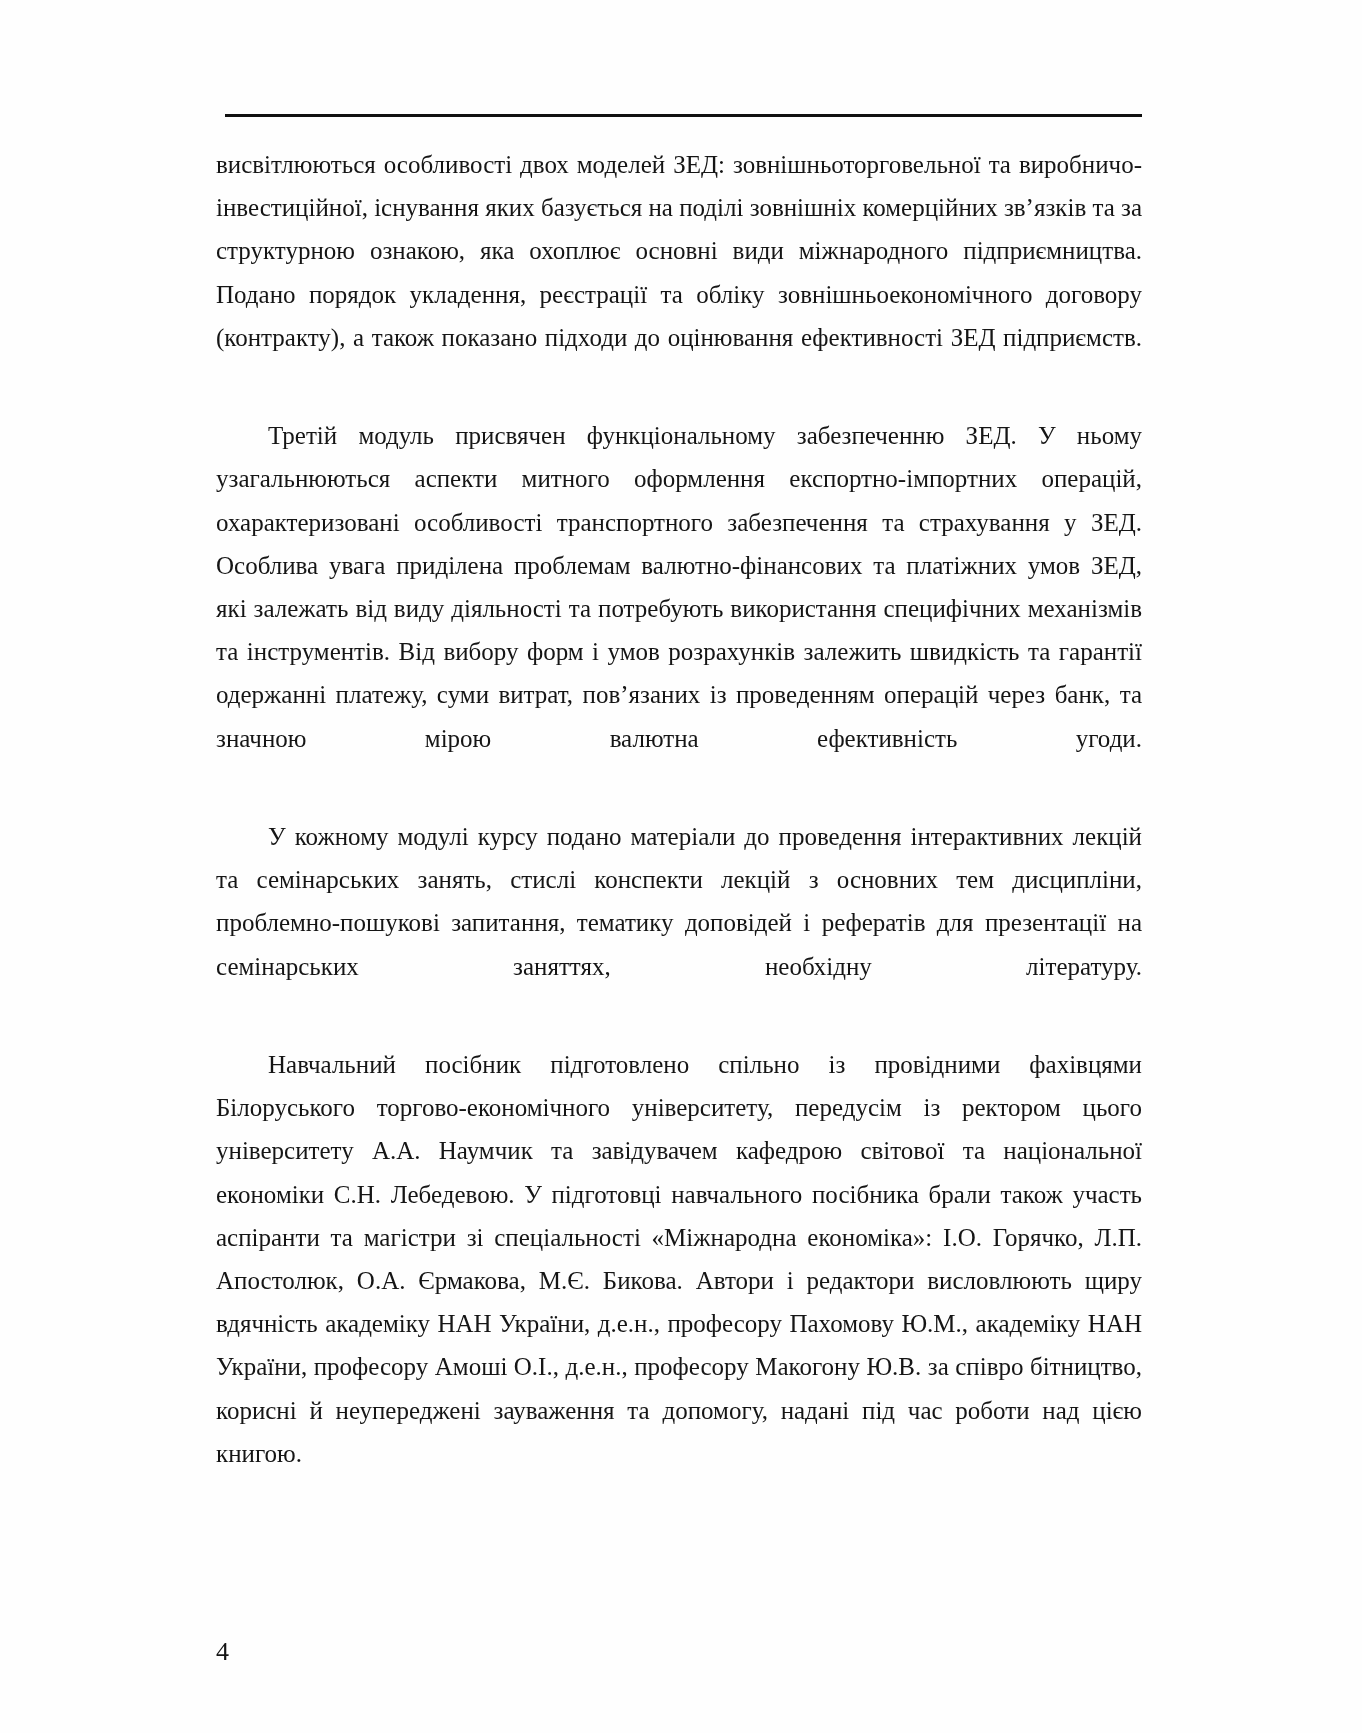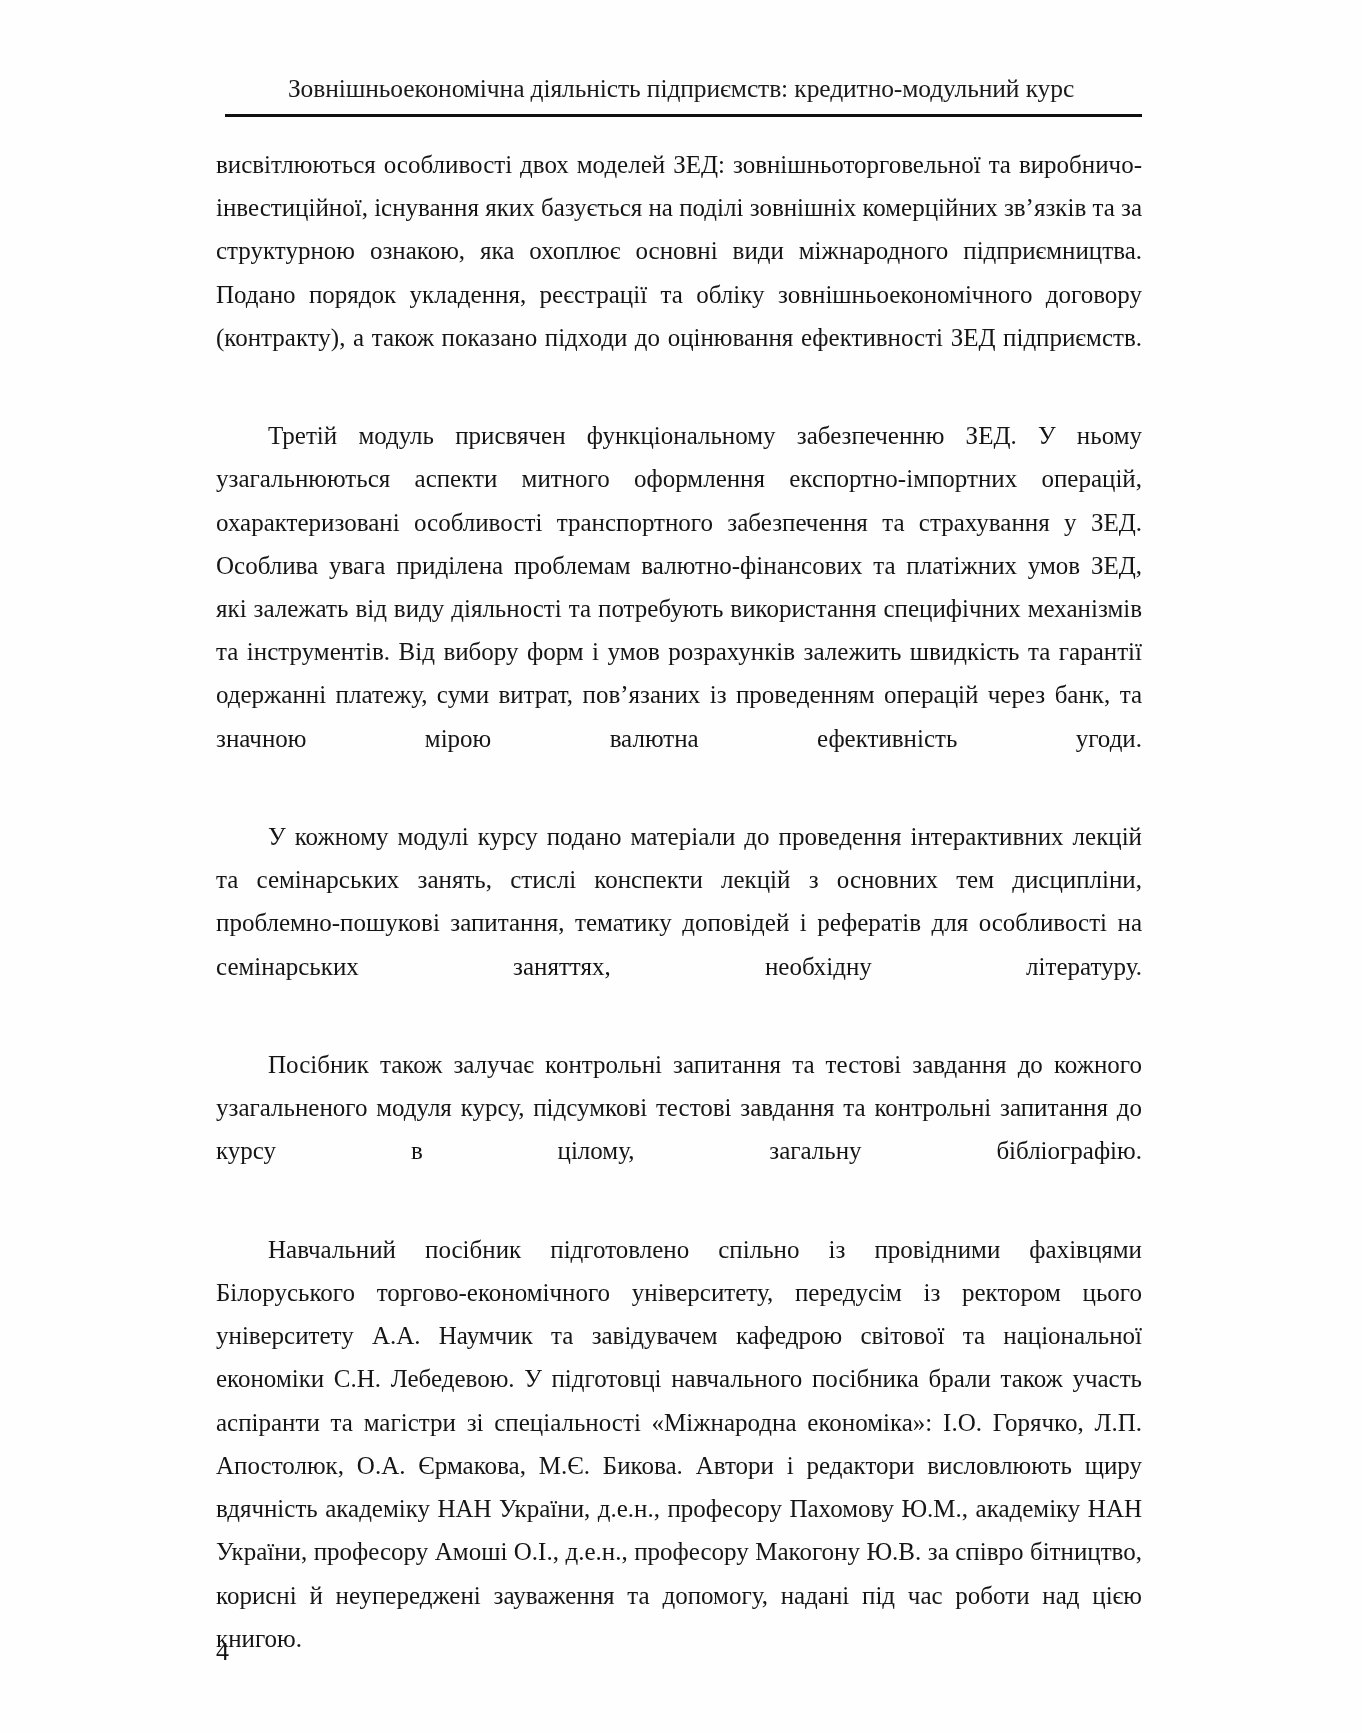--- a/index.html
+++ b/index.html
@@ -87,27 +87,25 @@
     line-height: 32px;
     color: #141414;
   }
 </style>
 </head>
 <body>
 
 <div class="page">
 
   <div class="header-zone">
-    <div class="header-title">Зовнішньоекономічна діяльність підприємств: кредитно-модульний курс</div>
     <div class="header-rule"></div>
   </div>
 
   <div class="text-column">
     <p class="para">висвітлюються особливості двох моделей ЗЕД: зовнішньоторговельної та виробничо-інвестиційної, існування яких базується на поділі зовнішніх комерційних зв’язків та за структурною ознакою, яка охоплює основні види міжнародного підприємництва. Подано порядок укладення, реєстрації та обліку зовнішньоекономічного договору (контракту), а також показано підходи до оцінювання ефективності ЗЕД підприємств.</p>
     <p class="para indent">Третій модуль присвячен функціональному забезпеченню ЗЕД. У ньому узагальнюються аспекти митного оформлення експортно-імпортних операцій, охарактеризовані особливості транспортного забезпечення та страхування у ЗЕД. Особлива увага приділена проблемам валютно-фінансових та платіжних умов ЗЕД, які залежать від виду діяльності та потребують використання специфічних механізмів та інструментів. Від вибору форм і умов розрахунків залежить швидкість та гарантії одержанні платежу, суми витрат, пов’язаних із проведенням операцій через банк, та значною мірою валютна ефективність угоди.</p>
-    <p class="para indent">У кожному модулі курсу подано матеріали до проведення інтерактивних лекцій та семінарських занять, стислі конспекти лекцій з основних тем дисципліни, проблемно-пошукові запитання, тематику доповідей і рефератів для особливості на семінарських заняттях, необхідну літературу.</p>
-    <p class="para indent">Посібник також залучає контрольні запитання та тестові завдання до кожного узагальненого модуля курсу, підсумкові тестові завдання та контрольні запитання до курсу в цілому, загальну бібліографію.</p>
+    <p class="para indent">У кожному модулі курсу подано матеріали до проведення інтерактивних лекцій та семінарських занять, стислі конспекти лекцій з основних тем дисципліни, проблемно-пошукові запитання, тематику доповідей і рефератів для презентації на семінарських заняттях, необхідну літературу.</p>
     <p class="para indent">Навчальний посібник підготовлено спільно із провідними фахівцями Білоруського торгово-економічного університету, передусім із ректором цього університету А.А. Наумчик та завідувачем кафедрою світової та національної економіки С.Н. Лебедевою. У підготовці навчального посібника брали також участь аспіранти та магістри зі спеціальності «Міжнародна економіка»: І.О. Горячко, Л.П. Апостолюк, О.А. Єрмакова, М.Є. Бикова. Автори і редактори висловлюють щиру вдячність академіку НАН України, д.е.н., професору Пахомову Ю.М., академіку НАН України, професору Амоші О.І., д.е.н., професору Макогону Ю.В. за співро бітництво, корисні й неупереджені зауваження та допомогу, надані під час роботи над цією книгою.</p>
   </div>
 
   <div class="folio">4</div>
 
 </div>
 
 </body></html>

